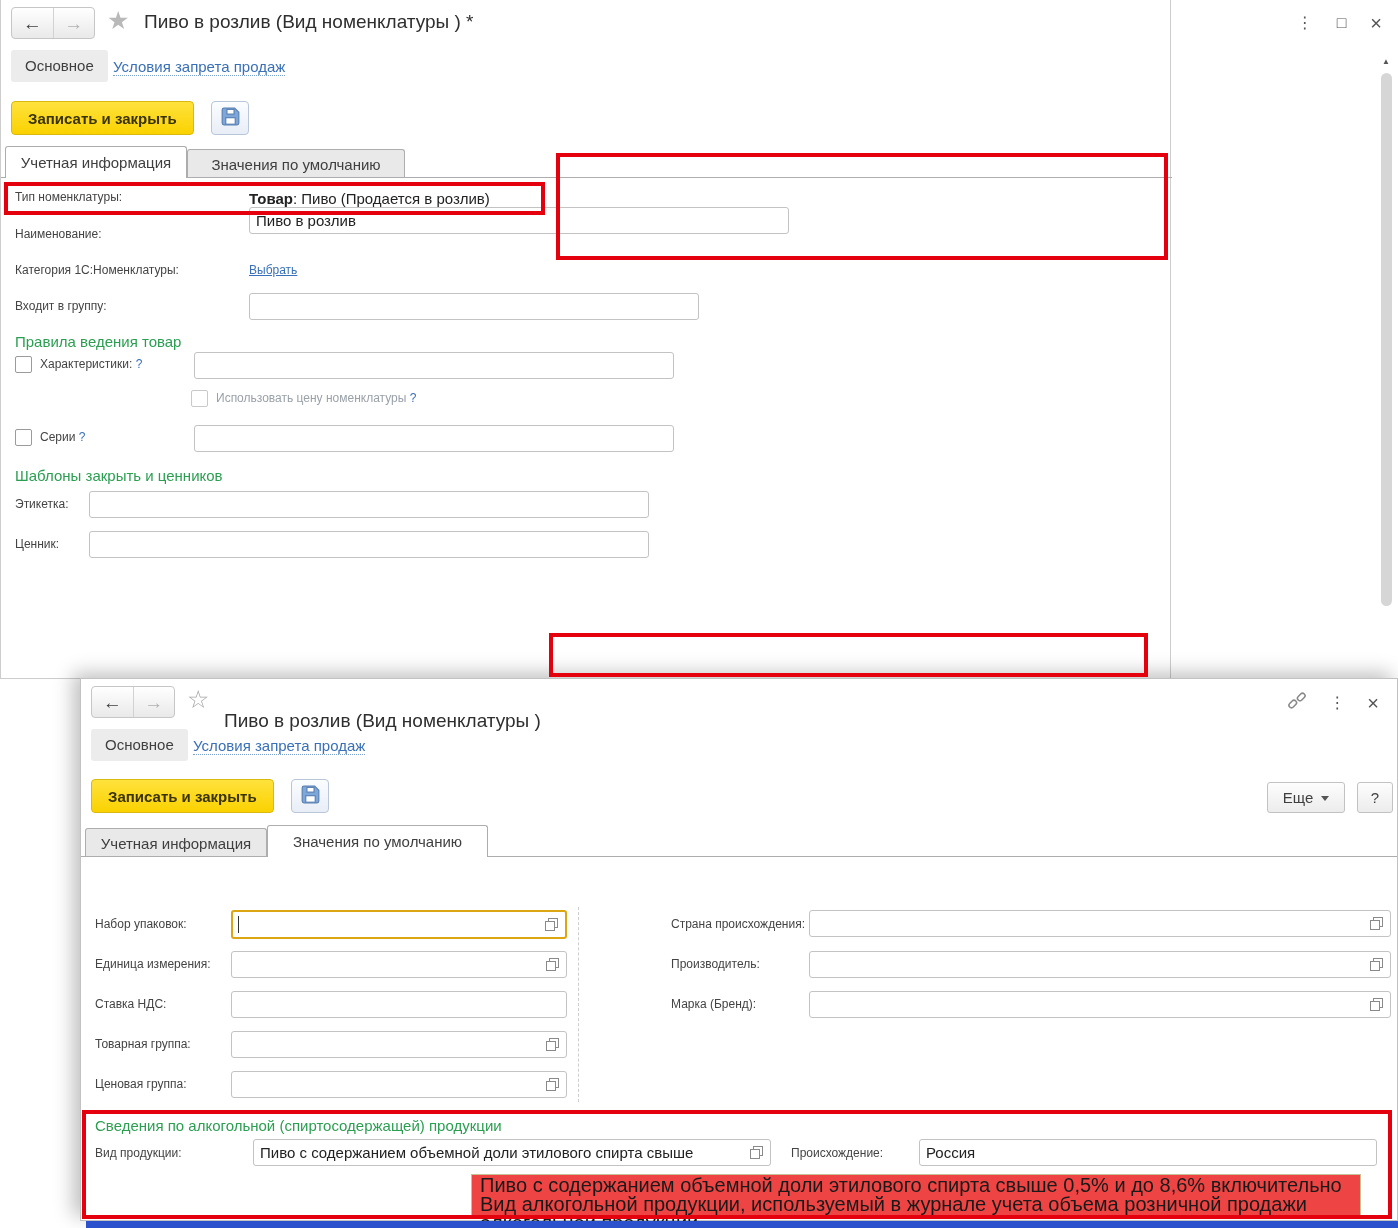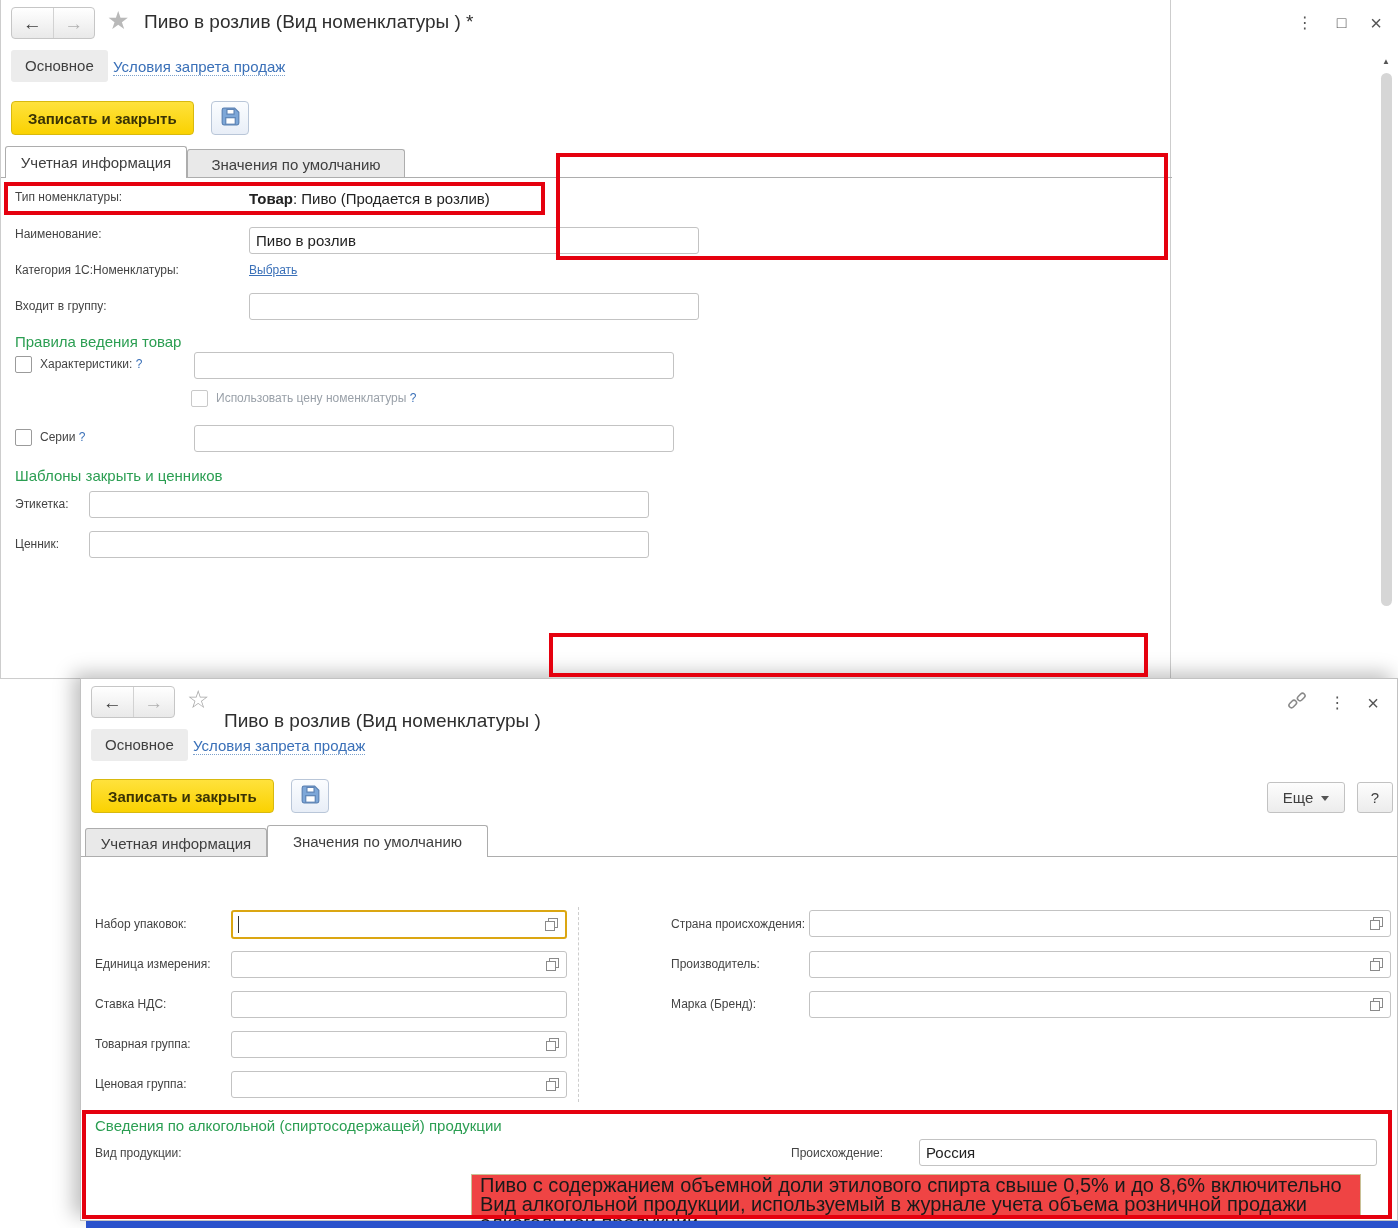--- a/index.html
+++ b/index.html
@@ -121,21 +121,21 @@
     </button>
 
     <div class="ptab on" style="left:4px;top:146px;width:182px;height:32px;">Учетная информация</div>
     <div class="ptab off" style="left:186px;top:149px;width:218px;height:29px;">Значения по умолчанию</div>
     <div class="tabline" style="left:0;top:177px;width:1171px;"></div>
 
     <div class="lbl" style="left:14px;top:190px;">Тип номенклатуры:</div>
     <div class="val" style="left:248px;top:190px;text-align:center;"><b>Товар</b><span>: Пиво (Продается в розлив)</span></div>
 
     <div class="lbl" style="left:14px;top:227px;">Наименование:</div>
-    <div class="inp" style="left:248px;top:227px;width:450px;">
+    <div class="inp" style="left:248px;top:207px;width:540px;">
       <input readonly="" value="Пиво в розлив" style="">
     </div>
 
     <div class="lbl" style="left:14px;top:263px;">Категория 1С:Номенклатуры:</div>
     <a class="lbl link" style="left:248px;top:263px;">Выбрать</a>
 
     <div class="lbl" style="left:14px;top:299px;">Входит в группу:</div>
     <div class="inp" style="left:248px;top:293px;width:450px;">
         <input readonly="" style="">
       </div>
@@ -319,20 +319,24 @@
 
     <div class="lbl" style="left:590px;top:318px;">Марка (Бренд):</div>
     <div class="inp" style="left:728px;top:312px;width:582px;">
         <input readonly="" style="">
         <span class="pick"></span>
       </div>
 
     <div class="greenh" style="left:14px;top:438px;">Сведения по алкогольной (спиртосодержащей) продукции</div>
 
     <div class="lbl" style="left:14px;top:467px;">Вид продукции:</div>
+    <div class="inp" style="left:172px;top:460px;width:518px;">
+      <input readonly="" value="Пиво с содержанием объемной доли этилового спирта свыше" style="">
+      <span class="pick"></span>
+    </div>
 
     <div class="lbl" style="left:710px;top:467px;">Происхождение:</div>
     <div class="inp" style="left:838px;top:460px;width:458px;">
       <input readonly="" value="Россия" style="">
     </div>
 
     <div class="tip" style="left:390px;top:495px;width:890px;height:44px;">Пиво с содержанием объемной доли этилового спирта свыше 0,5% и до 8,6% включительно
 Вид алкогольной продукции, используемый в журнале учета объема розничной продажи алкогольной продукции</div>
   </section>
 

